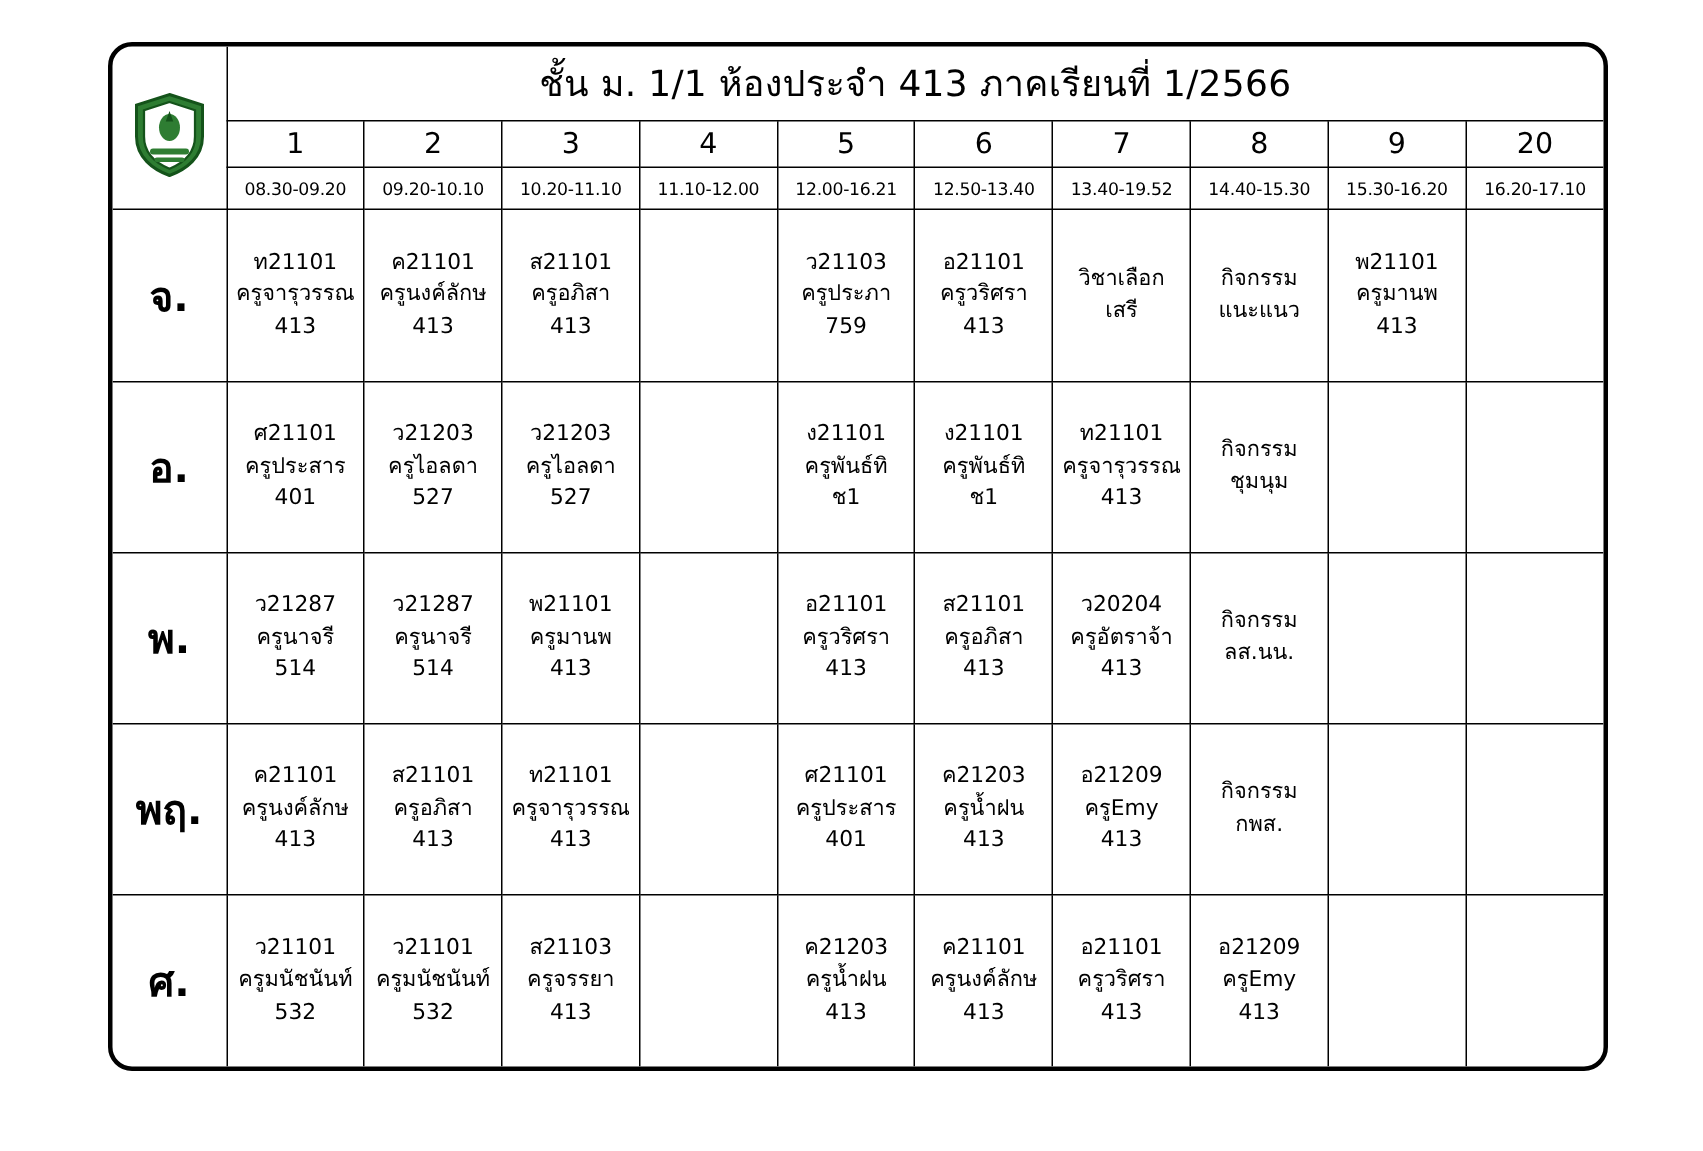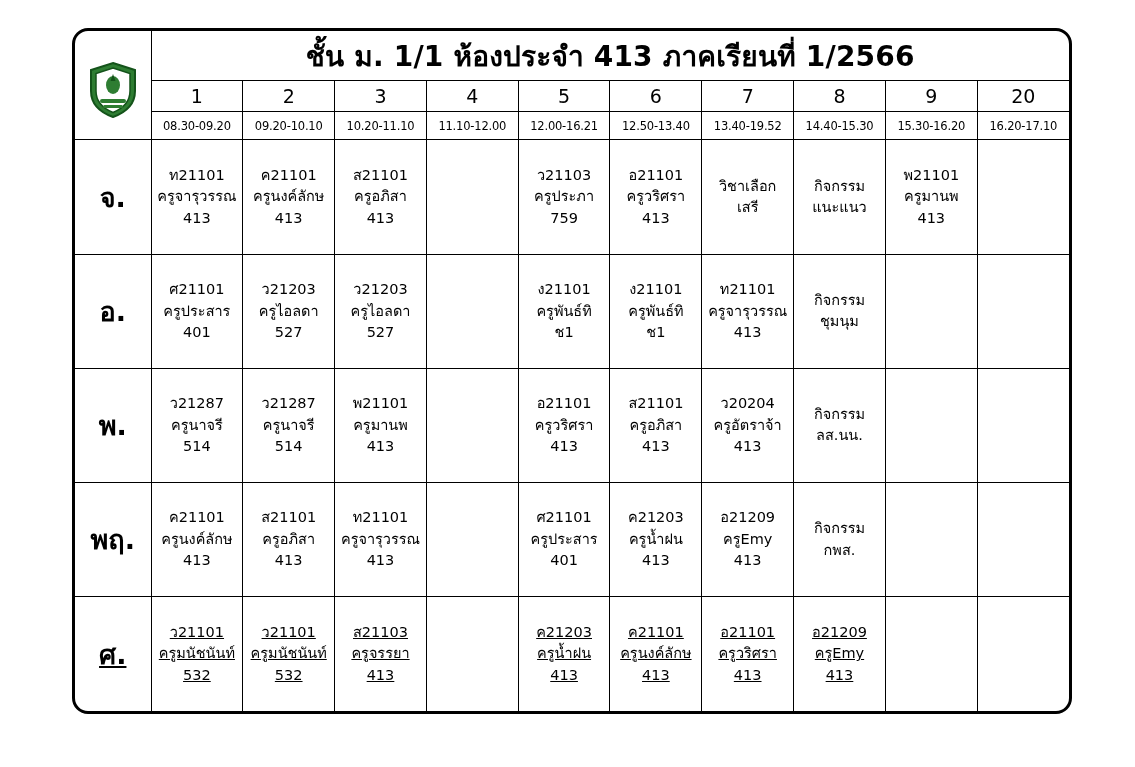--- a/index.html
+++ b/index.html
@@ -39,36 +39,36 @@
     padding: 0;
     box-sizing: border-box;
   }
   
   table.schedule tr > td:first-child,
   table.schedule tr > th:first-child { border-left: none; }
   table.schedule tr > td:last-child,
   table.schedule tr > th:last-child { border-right: none; }
   table.schedule tr:first-child > td,
   table.schedule tr:first-child > th { border-top: none; }
-  table.schedule tr:last-child > td { border-bottom: none; text-decoration: underline; }
+  table.schedule tr:last-child > td { border-bottom: none; }
 
   .logo-cell {
     width: 76px;
     vertical-align: top;
   }
   .logo-wrap {
     display: flex;
     align-items: flex-start;
     justify-content: center;
     padding-top: 10px;
   }
   .title-cell {
     height: 48px;
-    font-size: 28px;
-    font-weight: 700;
+    font-size: 24px;
+    font-weight: 400;
     letter-spacing: 0.2px;
     margin-top: 12px;
   }
   .period-cell {
     height: 30px;
     font-size: 19px;
   }
   .time-cell {
     height: 27px;
     font-size: 11.5px;

